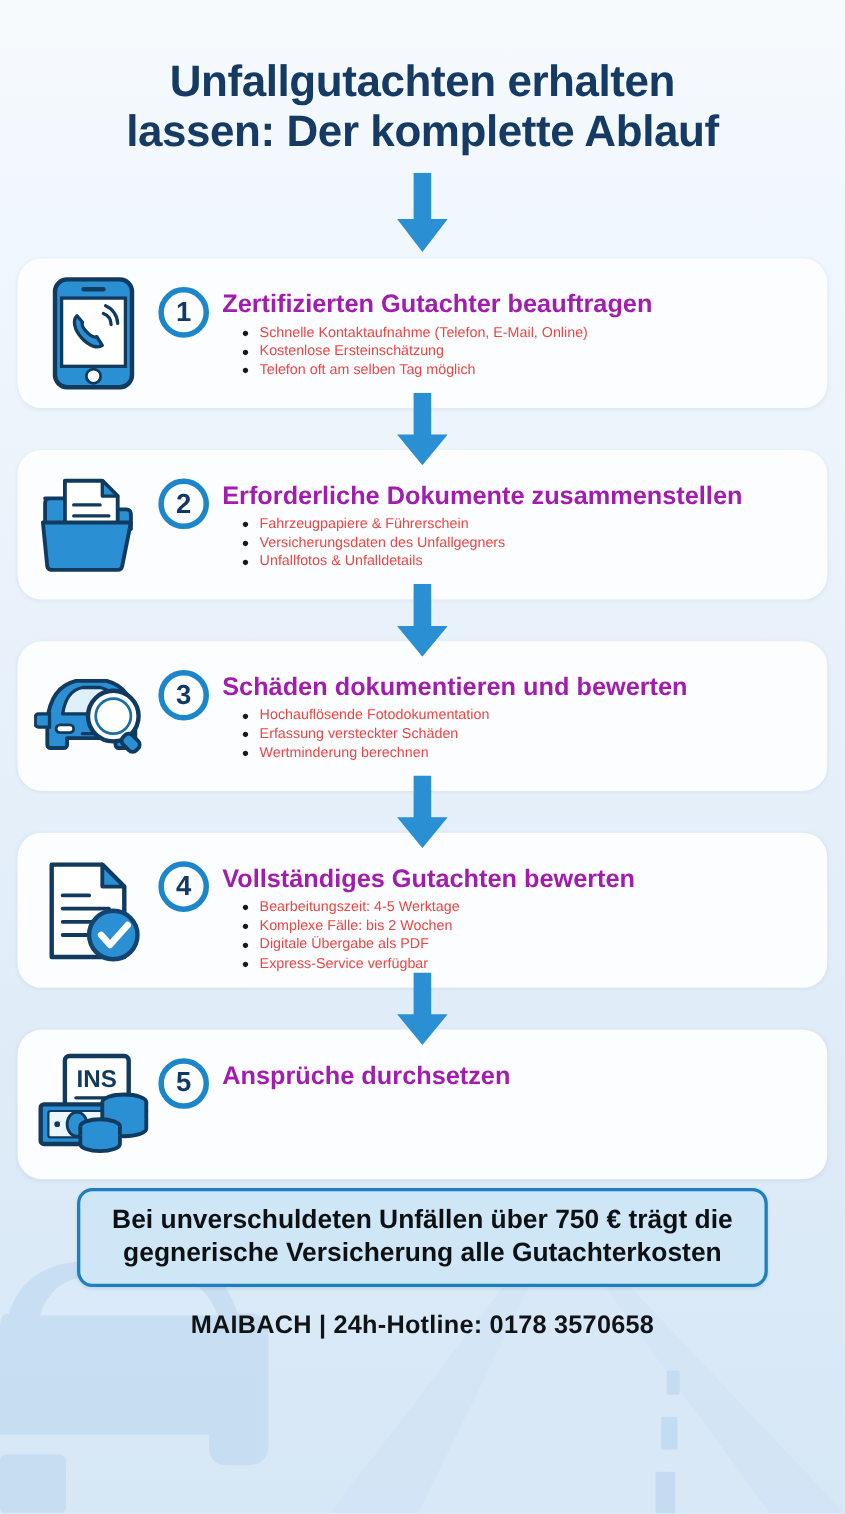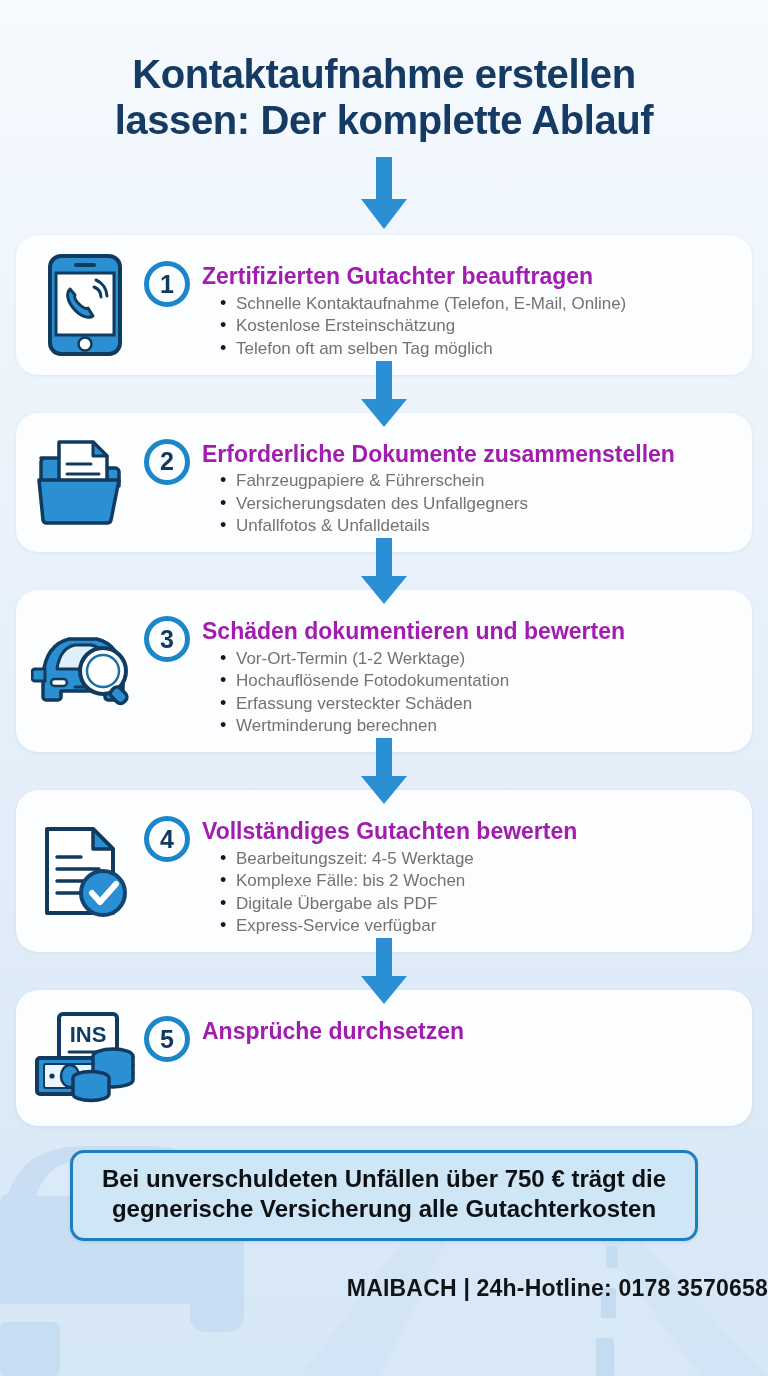--- a/index.html
+++ b/index.html
@@ -127,61 +127,61 @@
     line-height: 1.2;
   }
 
   .bullets {
     margin: 0;
     padding: 0;
     list-style: none;
   }
   .bullets li {
     position: relative;
-    font-size: 17px;
+    font-size: 13px;
     line-height: 1.33;
-    color: #737373;
+    color: #ef4444;
     padding-left: 34px;
   }
   .bullets li::before {
     content: "\2022";
     position: absolute;
     left: 18px;
     top: -1px;
     font-size: 18px;
     color: #15181c;
   }
 
   
   .callout-wrap {
     position: relative;
     padding: 0 70px;
-    margin-top: 24px;
+    margin-top: 8px;
   }
   .callout {
     background: #cfe6f7;
     border: 3px solid #1b7fc0;
     border-radius: 14px;
     padding: 11px 18px 13px;
     text-align: center;
     box-shadow: 0 1px 3px rgba(20, 60, 110, 0.12);
   }
   .callout-text {
     margin: 0;
     font-size: 24px;
     font-weight: bold;
     color: #0e1114;
     line-height: 1.26;
   }
 
   
   .footer {
     position: relative;
-    text-align: right;
-    margin-top: 34px;
+    text-align: center;
+    margin-top: 21px;
   }
   .footer-text {
     margin: 0;
     font-size: 23px;
     font-weight: bold;
     color: #111417;
     letter-spacing: 0.2px;
   }
 </style>
 </head>
@@ -205,21 +205,21 @@
         <rect x="0" y="206" width="60" height="54" rx="6"></rect>
       </g>
       <g fill="#dcebf8" opacity="0.9">
         <path d="M36 80 C 46 52, 62 44, 92 44 L 146 44 C 172 44, 188 54, 198 80 Z"></path>
       </g>
     </svg>
   </div>
 
   <div class="header">
     <h1 class="title">
-      <span>Kontaktaufnahme erstellen</span><br>
+      <span>Unfallgutachten erhalten</span><br>
       <span>lassen: Der komplette Ablauf</span>
     </h1>
   </div>
 
   <div class="arrow arrow-top">
     <svg width="46" height="72" viewBox="0 0 46 72" xmlns="http://www.w3.org/2000/svg">
       <path d="M15 0 H31 V42 H46 L23 72 L0 42 H15 Z" fill="#2b8fd4"></path>
     </svg>
   </div>
 
@@ -301,21 +301,20 @@
           <circle cx="72" cy="46" r="23" fill="#ffffff" stroke="#103a5e" stroke-width="4"></circle>
           <circle cx="72" cy="46" r="16" fill="#ffffff" stroke="#1b6fa8" stroke-width="2.5"></circle>
           <rect x="86" y="60" width="17" height="12" rx="5" transform="rotate(45 86 60)" fill="#2b8fd4" stroke="#103a5e" stroke-width="3.5"></rect>
         </svg>
       </div>
       <div class="card-body">
         <div class="step-badge">3</div>
         <div class="card-text">
           <h2 class="card-title">Schäden dokumentieren und bewerten</h2>
           <ul class="bullets">
-            <li>Vor-Ort-Termin (1-2 Werktage)</li>
             <li>Hochauflösende Fotodokumentation</li>
             <li>Erfassung versteckter Schäden</li>
             <li>Wertminderung berechnen</li>
           </ul>
         </div>
       </div>
     </div>
 
     <div class="arrow arrow-between">
       <svg width="46" height="66" viewBox="0 0 46 66" xmlns="http://www.w3.org/2000/svg">

